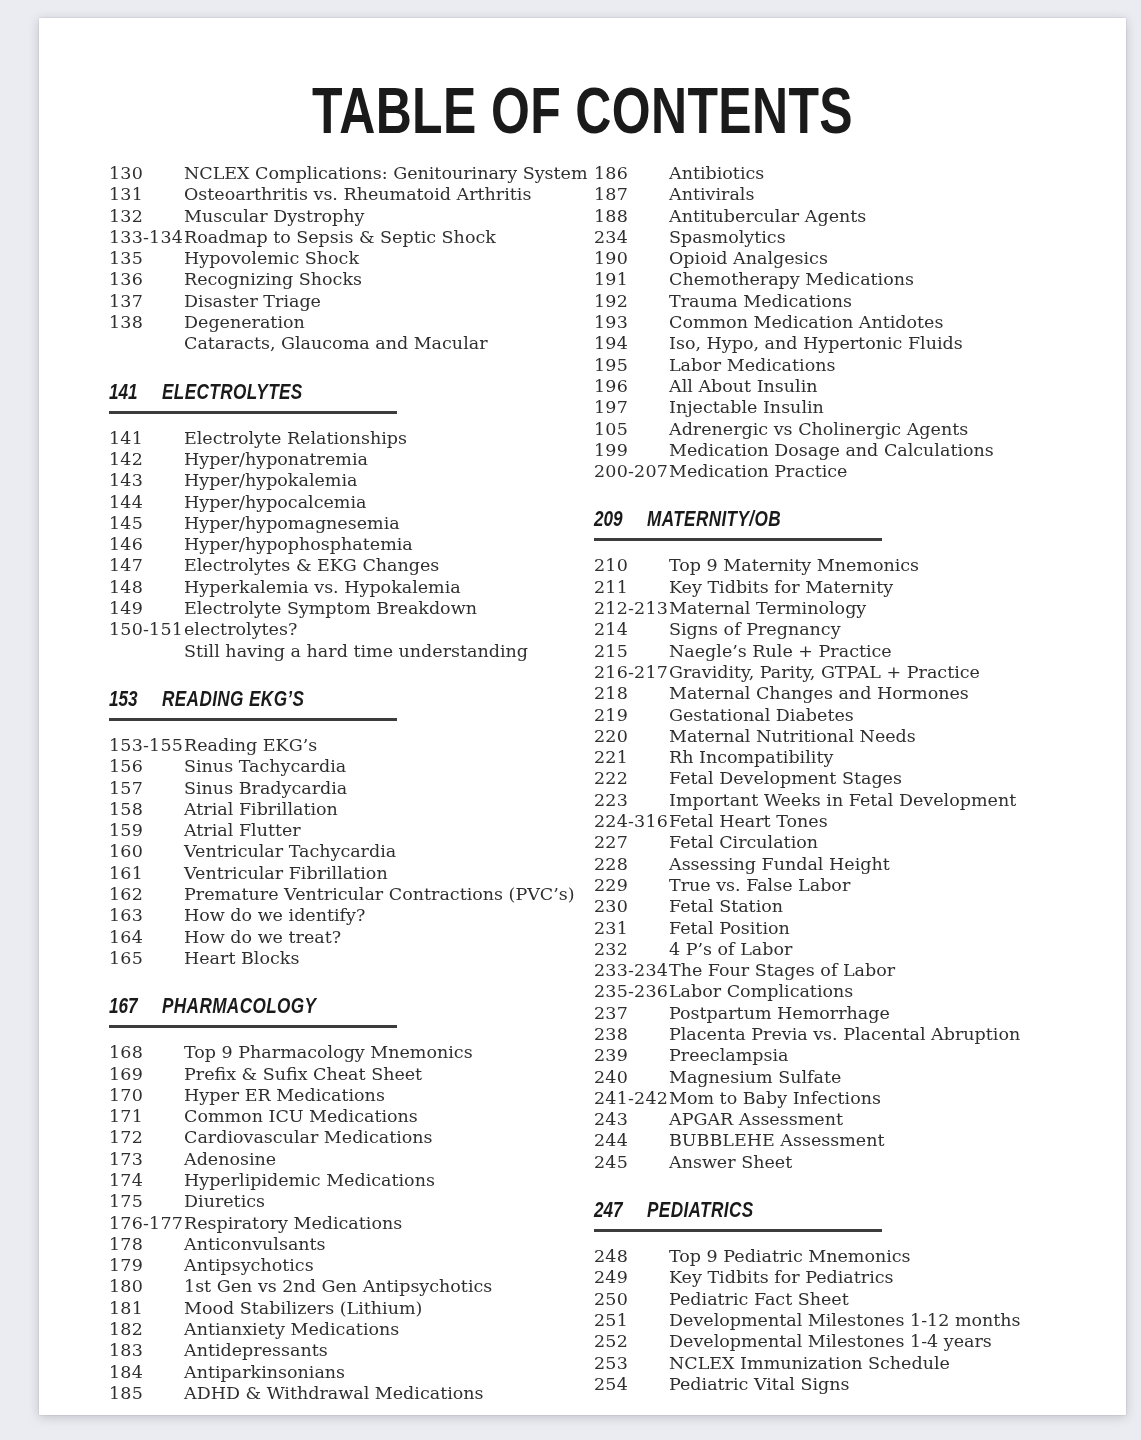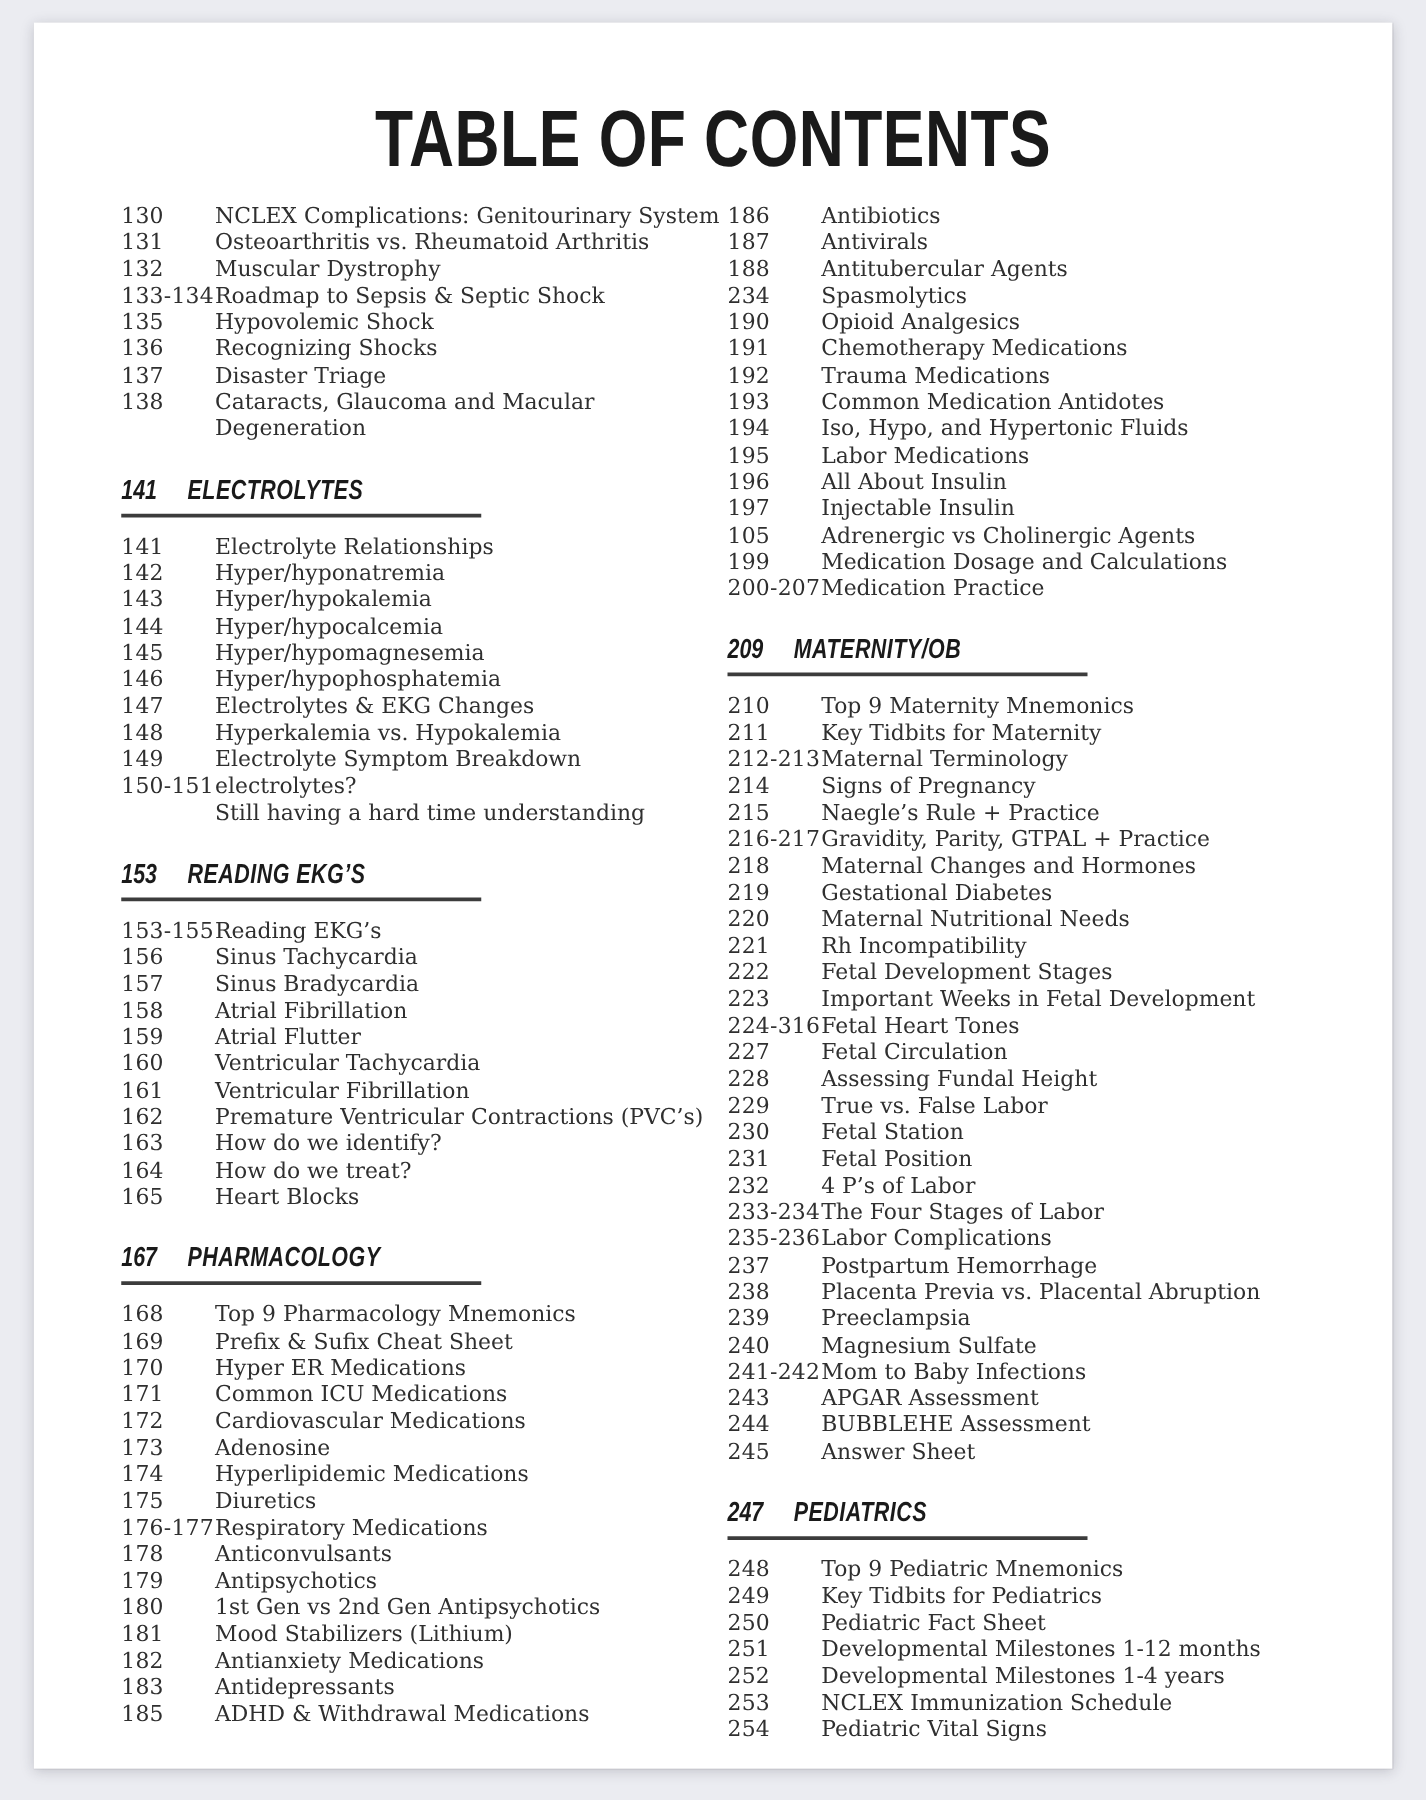--- a/index.html
+++ b/index.html
@@ -8,21 +8,21 @@
   }
   body {
     width: 1141px;
     height: 1440px;
     background: var(--bg, #ebecf1);
     font-family: "DejaVu Serif", serif;
     overflow: hidden;
   }
   .doc-page {
     position: absolute;
-    left: 27px;
+    left: 39px;
     top: 18px;
     width: 1087px;
     height: 1397px;
     background: var(--page, #ffffff);
     box-shadow: 0 2px 10px rgba(40,40,60,0.22), 0 0 1px rgba(40,40,60,0.25);
     box-sizing: border-box;
   }
   .doc-title {
     margin-top: 61px;
     text-align: center;
@@ -133,22 +133,22 @@
           </div>
           <div class="toc-row">
             <span class="num">137</span>
             <div class="title">
               <span>Disaster Triage</span>
             </div>
           </div>
           <div class="toc-row">
             <span class="num">138</span>
             <div class="title">
+              <span>Degeneration</span>
               <span>Cataracts, Glaucoma and Macular</span>
-              <span>Degeneration</span>
             </div>
           </div>
         </div>
         <div class="toc-group">
           <div class="section-header">
             <span class="sh-num">141</span>
             <span class="sh-label">ELECTROLYTES</span>
           </div>
           <div class="toc-row">
             <span class="num">141</span>
@@ -370,20 +370,26 @@
           <div class="toc-row">
             <span class="num">182</span>
             <div class="title">
               <span>Antianxiety Medications</span>
             </div>
           </div>
           <div class="toc-row">
             <span class="num">183</span>
             <div class="title">
               <span>Antidepressants</span>
+            </div>
+          </div>
+          <div class="toc-row">
+            <span class="num">184</span>
+            <div class="title">
+              <span>Antiparkinsonians</span>
             </div>
           </div>
           <div class="toc-row">
             <span class="num">185</span>
             <div class="title">
               <span>ADHD &amp; Withdrawal Medications</span>
             </div>
           </div>
         </div>
       </div>

